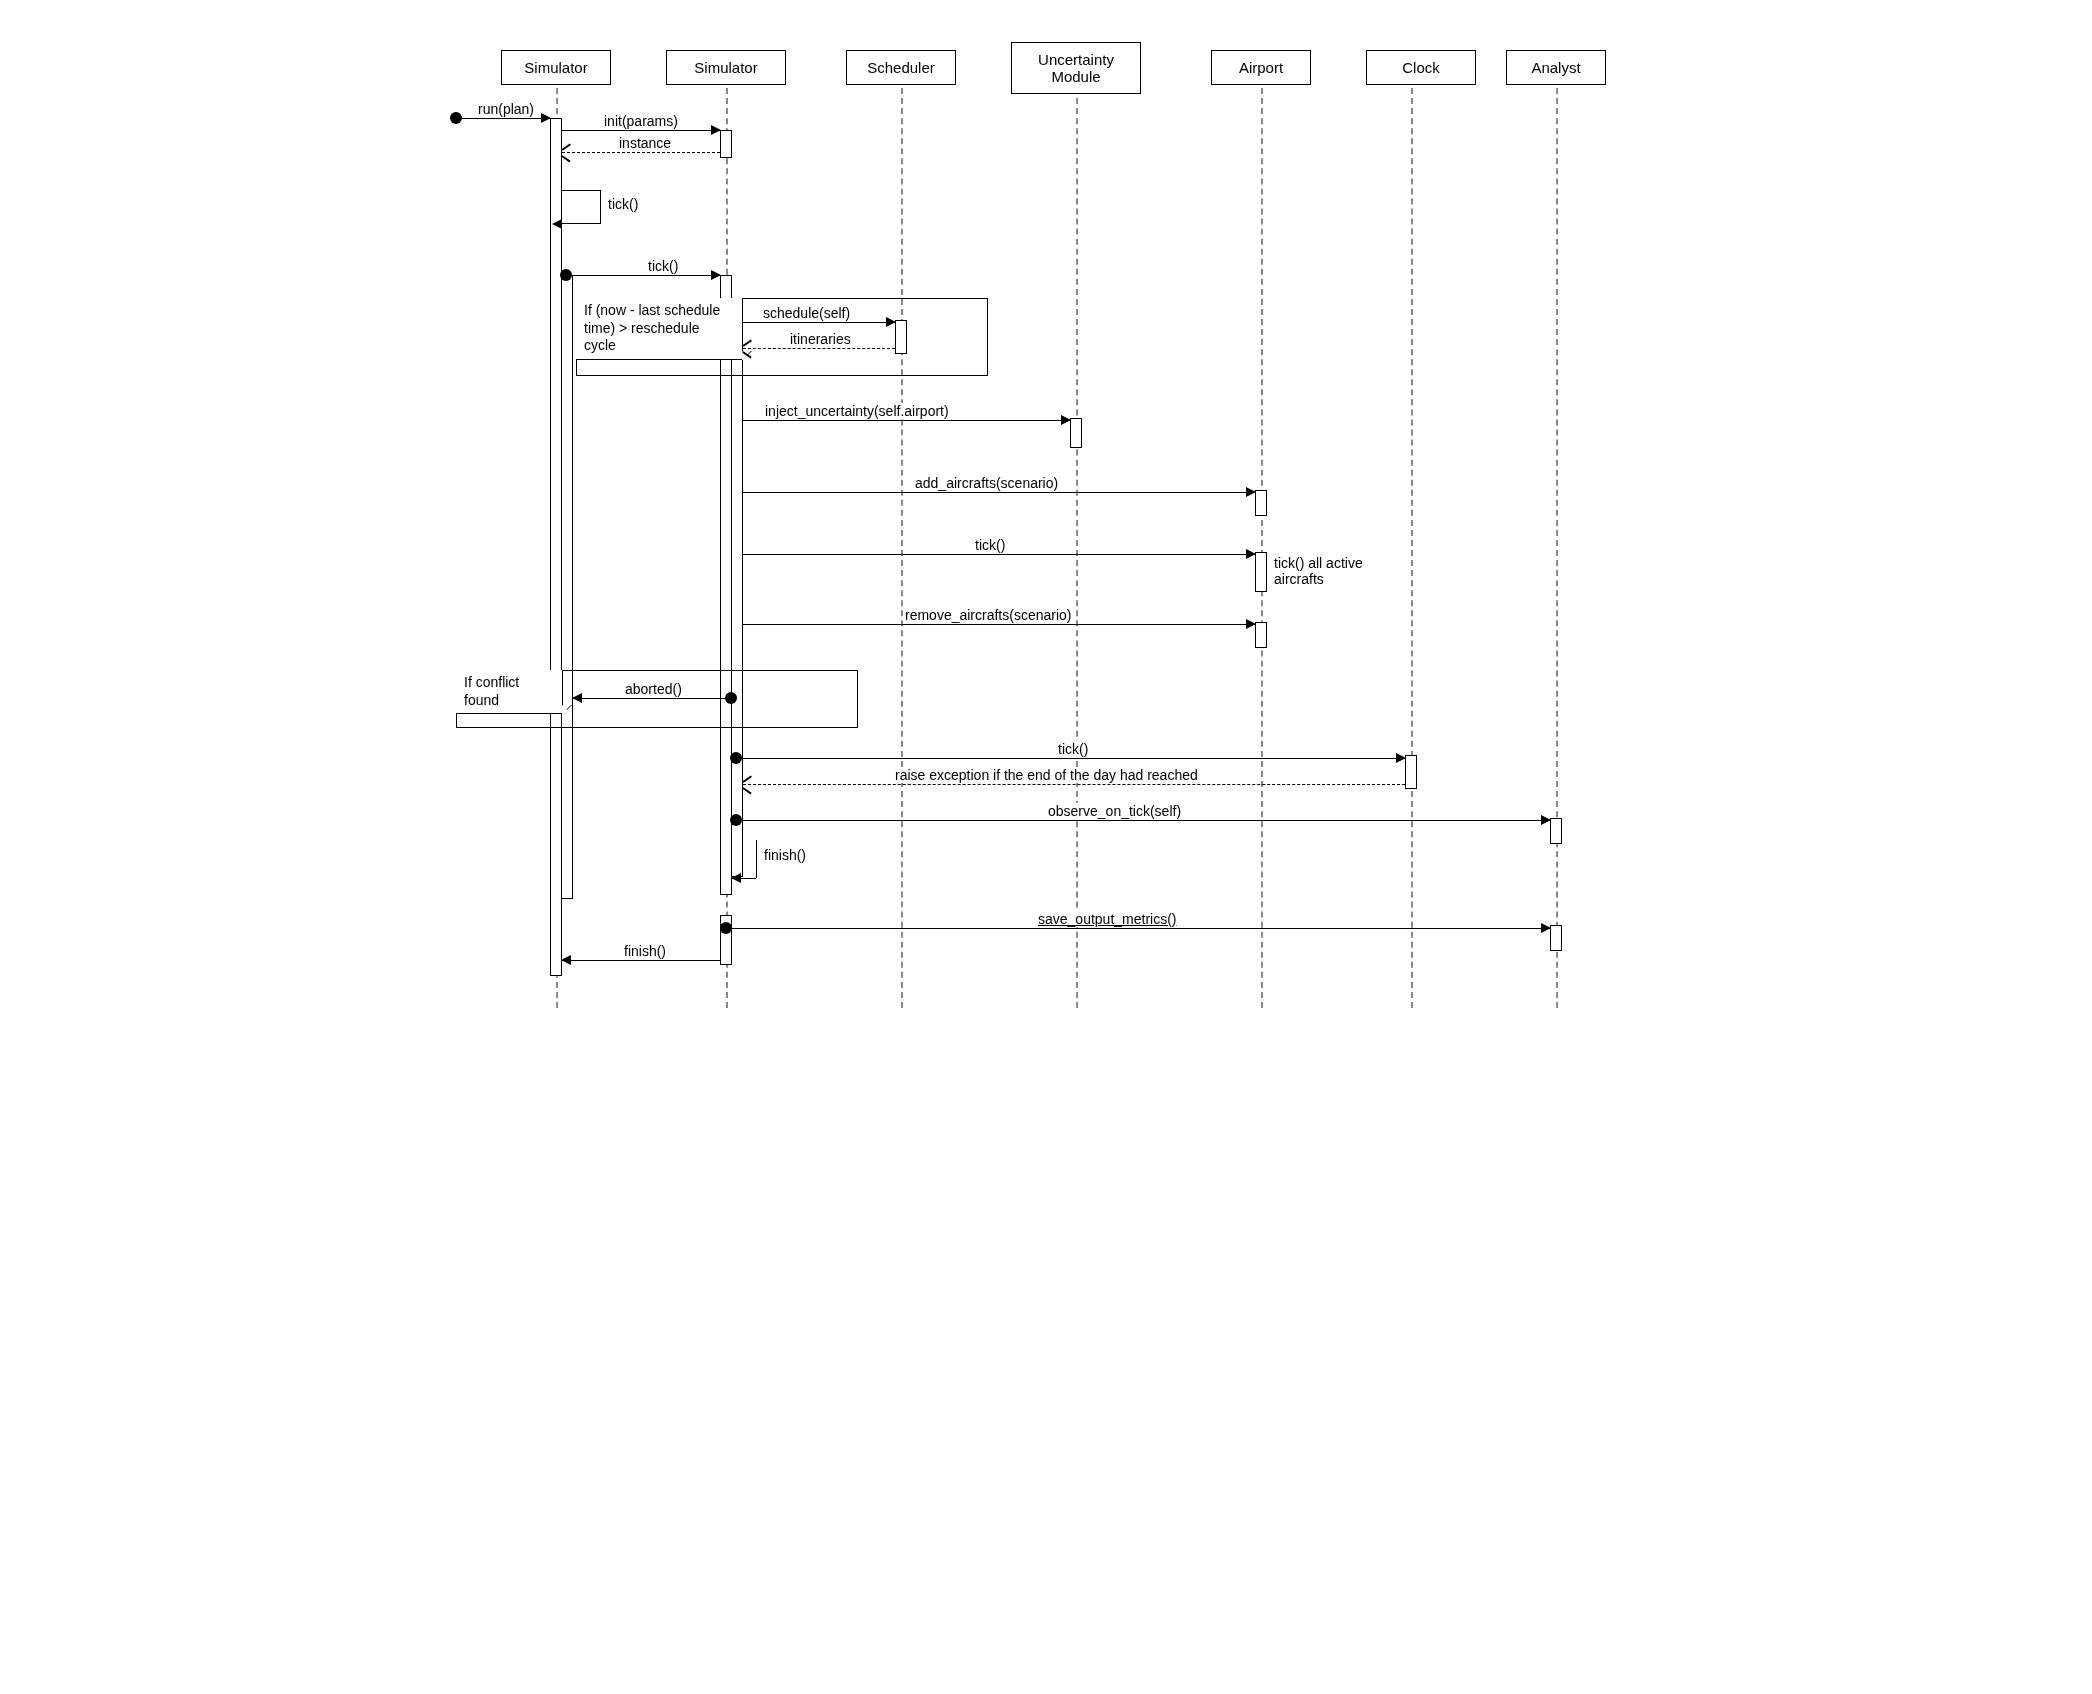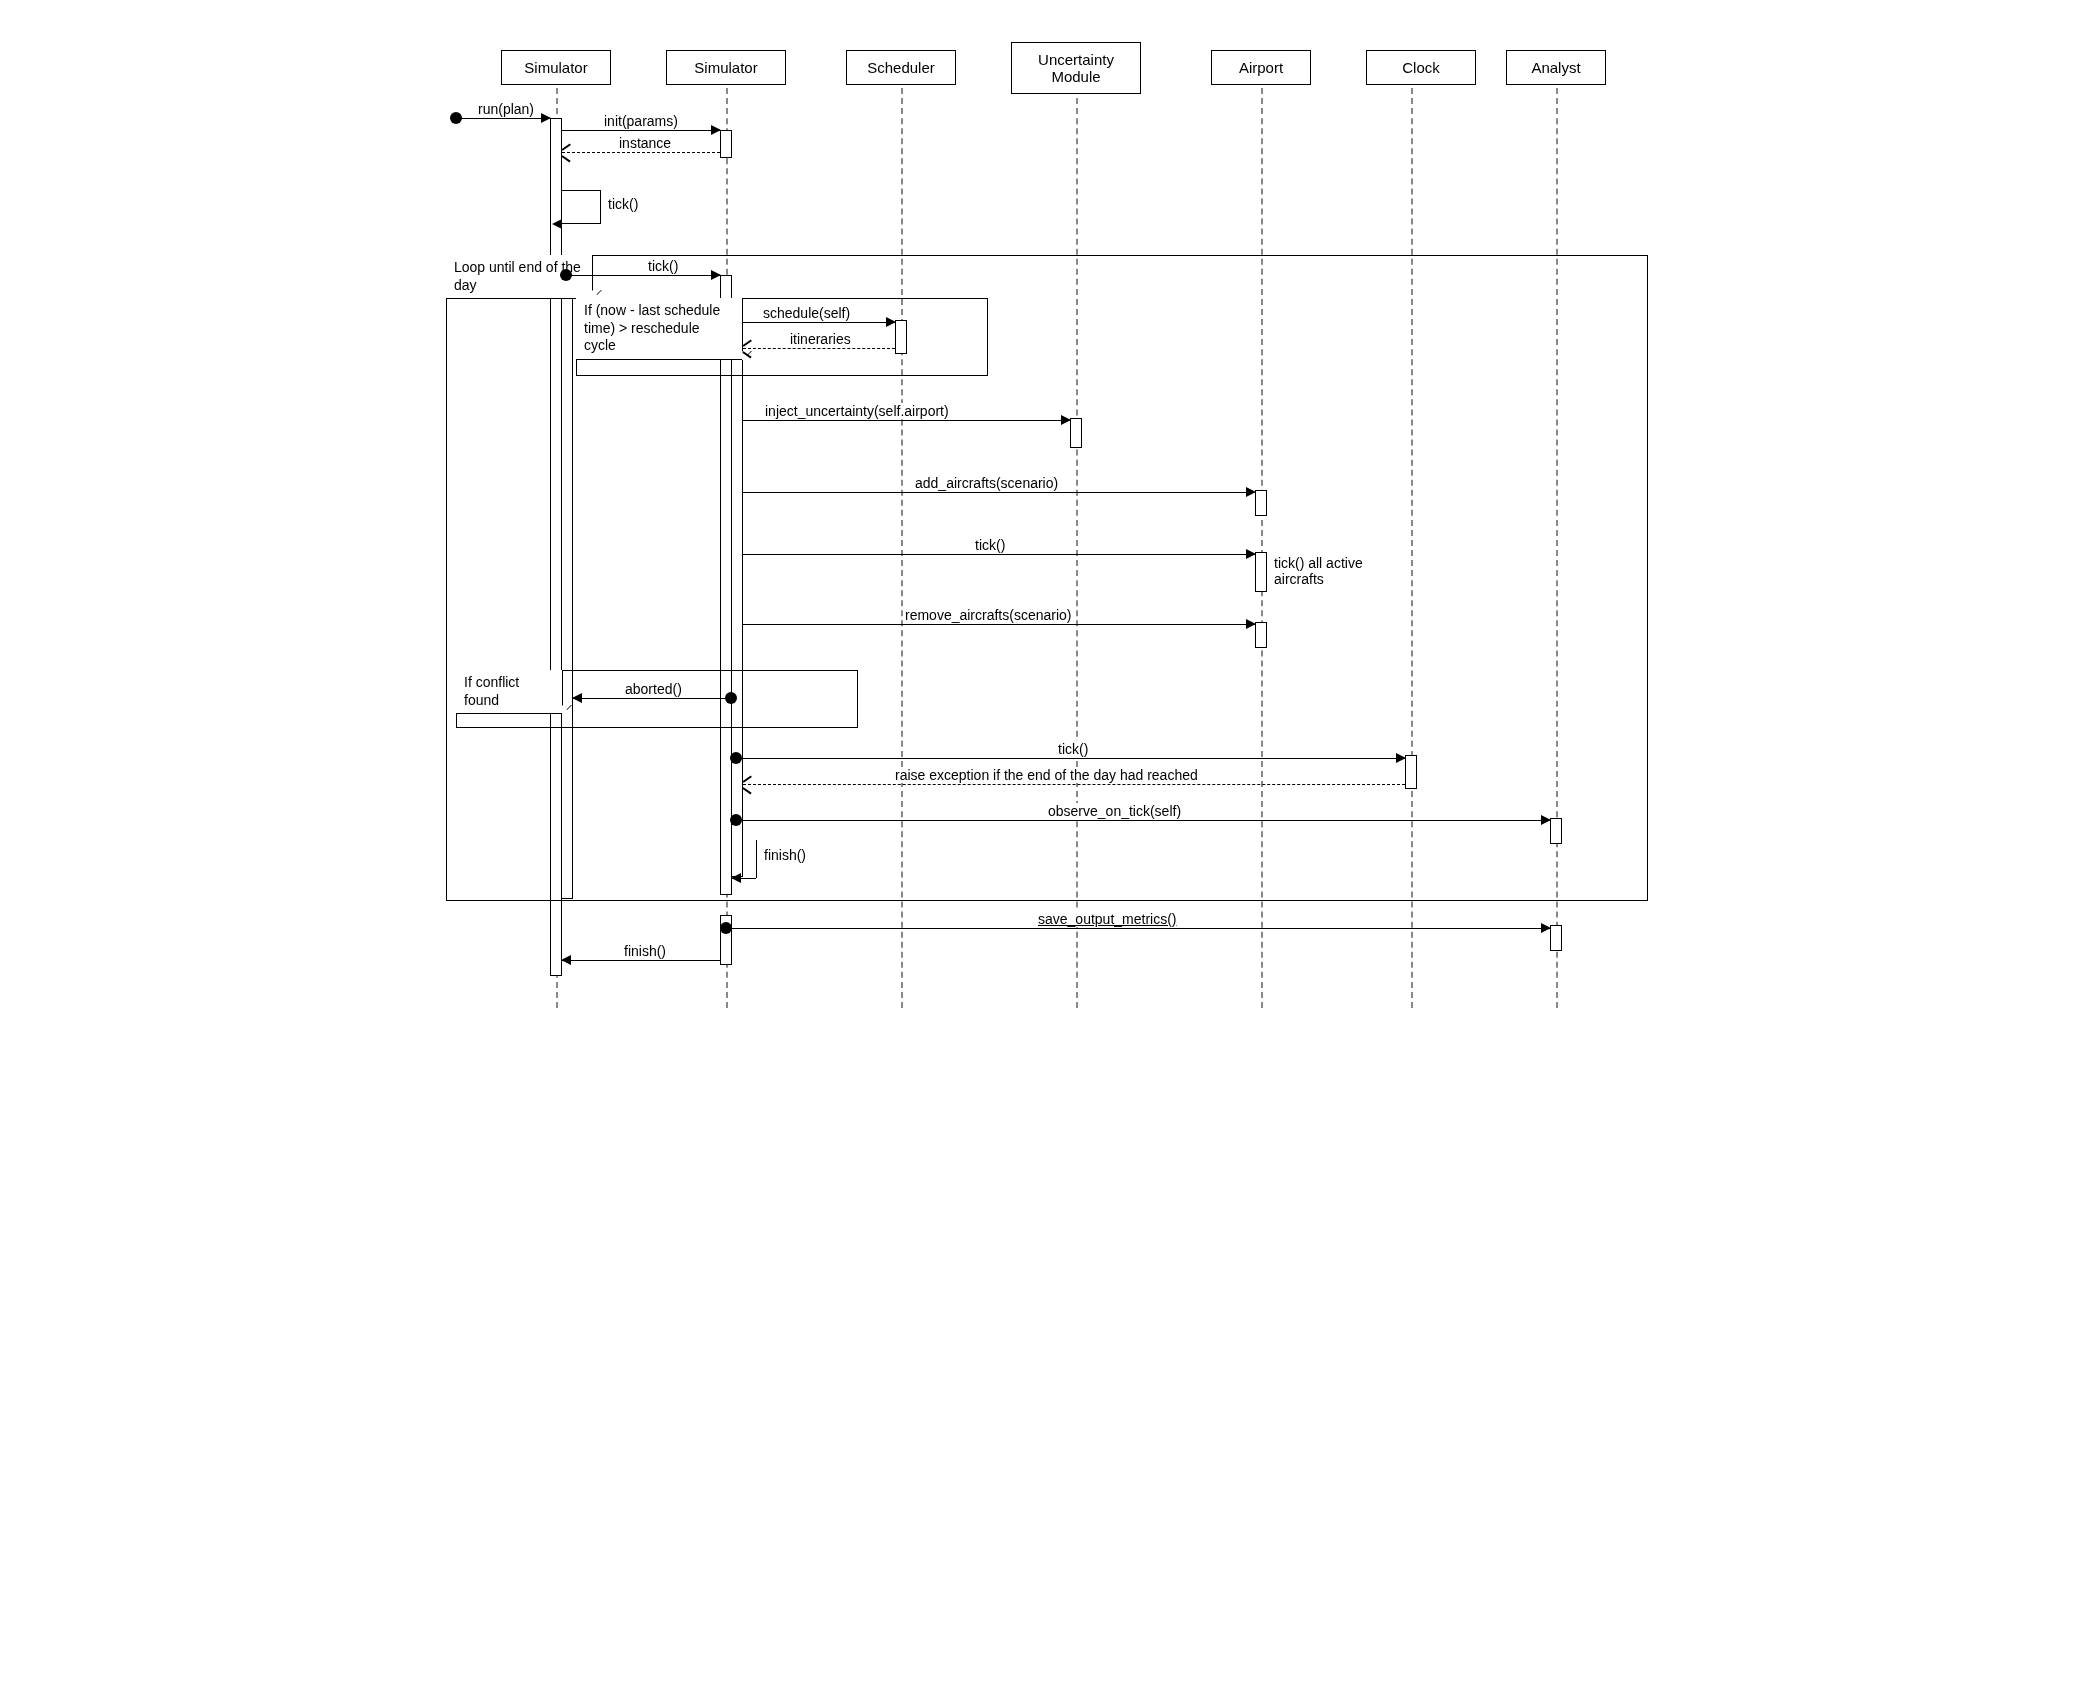--- a/index.html
+++ b/index.html
@@ -181,23 +181,20 @@
     <div class="msg-line dashed"></div>
       <div class="arrow-l-open"></div>
     <div class="msg-label" style="left:55px;">instance</div>
   </div>
 
   <div class="self-msg" style="left:126px; top:170px; height:32px;">
     <div class="arrow-l"></div>
   </div>
   <div class="self-msg-label" style="left:172px; top:176px;">tick()</div>
 
-  <div class="frame" style="left:10px; top:235px; width:1200px; height:644px;">
-    <div class="frame-label"><span>Loop until end of the day</span><span class="cut"></span></div>
-  </div>
 
   <div class="message" style="left:130px; top:255px; width:154px;">
     <div class="start-dot" style="left:-6px;"></div>
     <div class="msg-line"></div>
       <div class="arrow-r"></div>
     <div class="msg-label" style="left:80px;">tick()</div>
   </div>
 
   <div class="frame" style="left:140px; top:278px; width:410px; height:76px;">
     <div class="frame-label" style="max-width:150px;"><span>If (now - last schedule time) &gt; reschedule cycle</span><span class="cut"></span></div>

